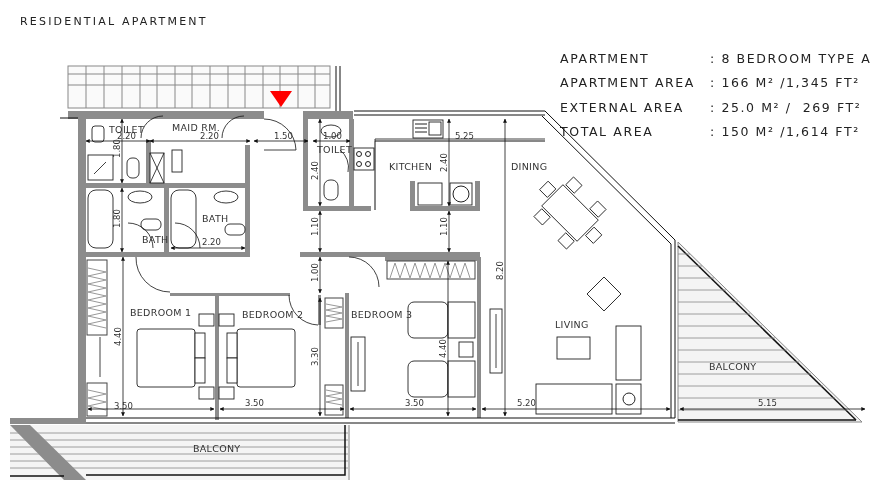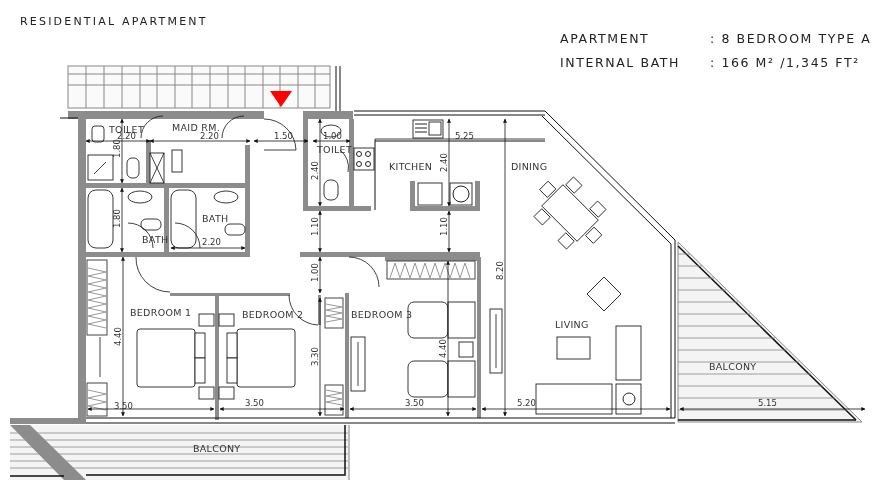--- a/index.html
+++ b/index.html
@@ -1,18 +1,18 @@
 <!DOCTYPE html>
 <html><head>
 <meta charset="utf-8">
 <style>
   html, body { margin: 0; padding: 0; background: #ffffff; }
   body { width: 885px; height: 500px; position: relative; overflow: hidden; font-family: "DejaVu Sans", sans-serif; color: #222; }
   .title { position: absolute; left: 20px; top: 15px; font-size: 11px; letter-spacing: 2.2px; color: #222; }
-  .info { position: absolute; left: 560px; top: 26px; font-size: 12.5px; letter-spacing: 1.6px; color: #222; }
+  .info { position: absolute; left: 560px; top: 46px; font-size: 12.5px; letter-spacing: 1.6px; color: #222; }
   .info-row { display: flex; height: 24.5px; align-items: center; }
   .info-label { width: 150px; }
   .info-value { white-space: pre; }
   svg { position: absolute; left: 0; top: 0; }
   .lbl { font-family: "DejaVu Sans", sans-serif; font-size: 9.5px; fill: #333; letter-spacing: 0.3px; }
   .dim { font-family: "DejaVu Sans", sans-serif; font-size: 8.5px; fill: #333; }
   .wall { fill: #8c8c8c; }
   .thin { stroke: #111; stroke-width: 1; fill: none; }
   .fx { stroke: #222; stroke-width: 0.9; fill: #fff; }
   .dl { stroke: #111; stroke-width: 0.8; fill: none; }
@@ -23,22 +23,30 @@
 <body>
 
 <div class="title">RESIDENTIAL APARTMENT</div>
 
 <div class="info">
   <div class="info-row">
     <span class="info-label">APARTMENT</span>
     <span class="info-value">: 8 BEDROOM TYPE A</span>
   </div>
   <div class="info-row">
-    <span class="info-label">INTERNAL BATH</span>
+    <span class="info-label">APARTMENT AREA</span>
     <span class="info-value">: 166 M² /1,345 FT²</span>
+  </div>
+  <div class="info-row">
+    <span class="info-label">EXTERNAL AREA</span>
+    <span class="info-value">: 25.0 M² /  269 FT²</span>
+  </div>
+  <div class="info-row">
+    <span class="info-label">TOTAL AREA</span>
+    <span class="info-value">: 150 M² /1,614 FT²</span>
   </div>
 </div>
 
 <svg width="885" height="500" viewBox="0 0 885 500">
   <defs>
     <marker id="arr" viewBox="0 0 6 6" refX="5.5" refY="3" markerWidth="5" markerHeight="5" orient="auto-start-reverse">
       <path d="M0,0 L6,3 L0,6 z" fill="#111"></path>
     </marker>
   </defs>
 

